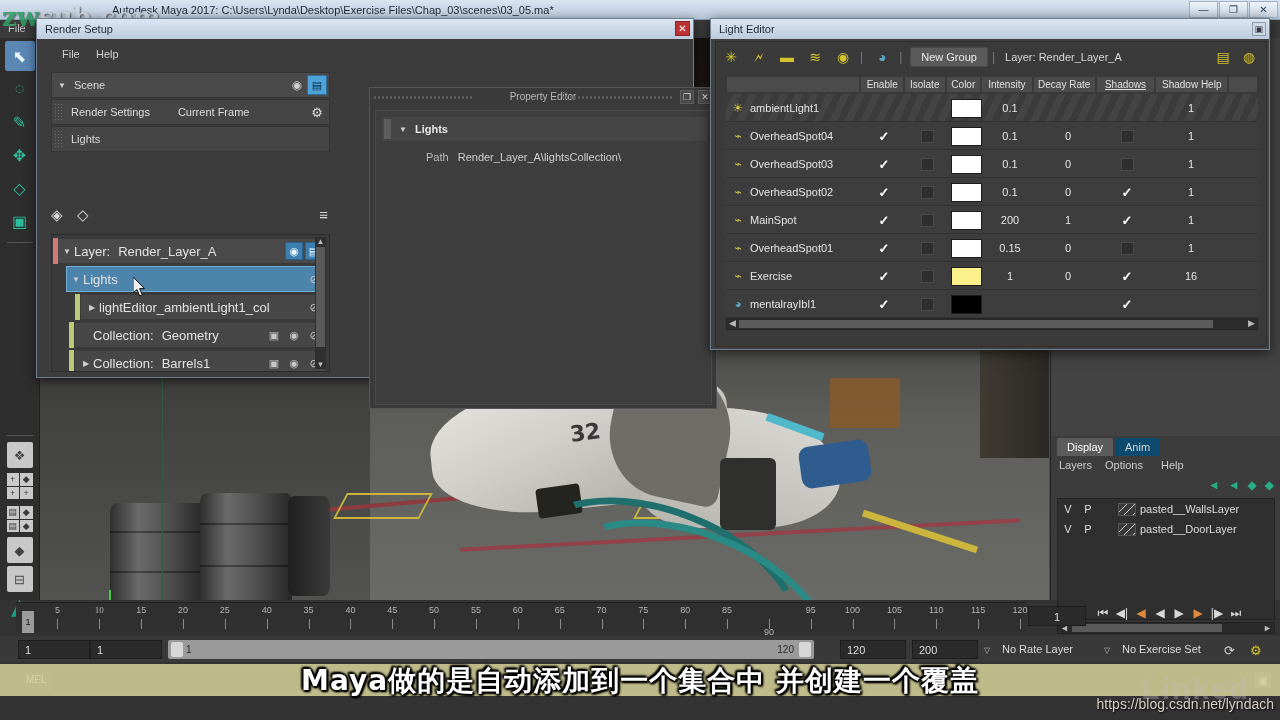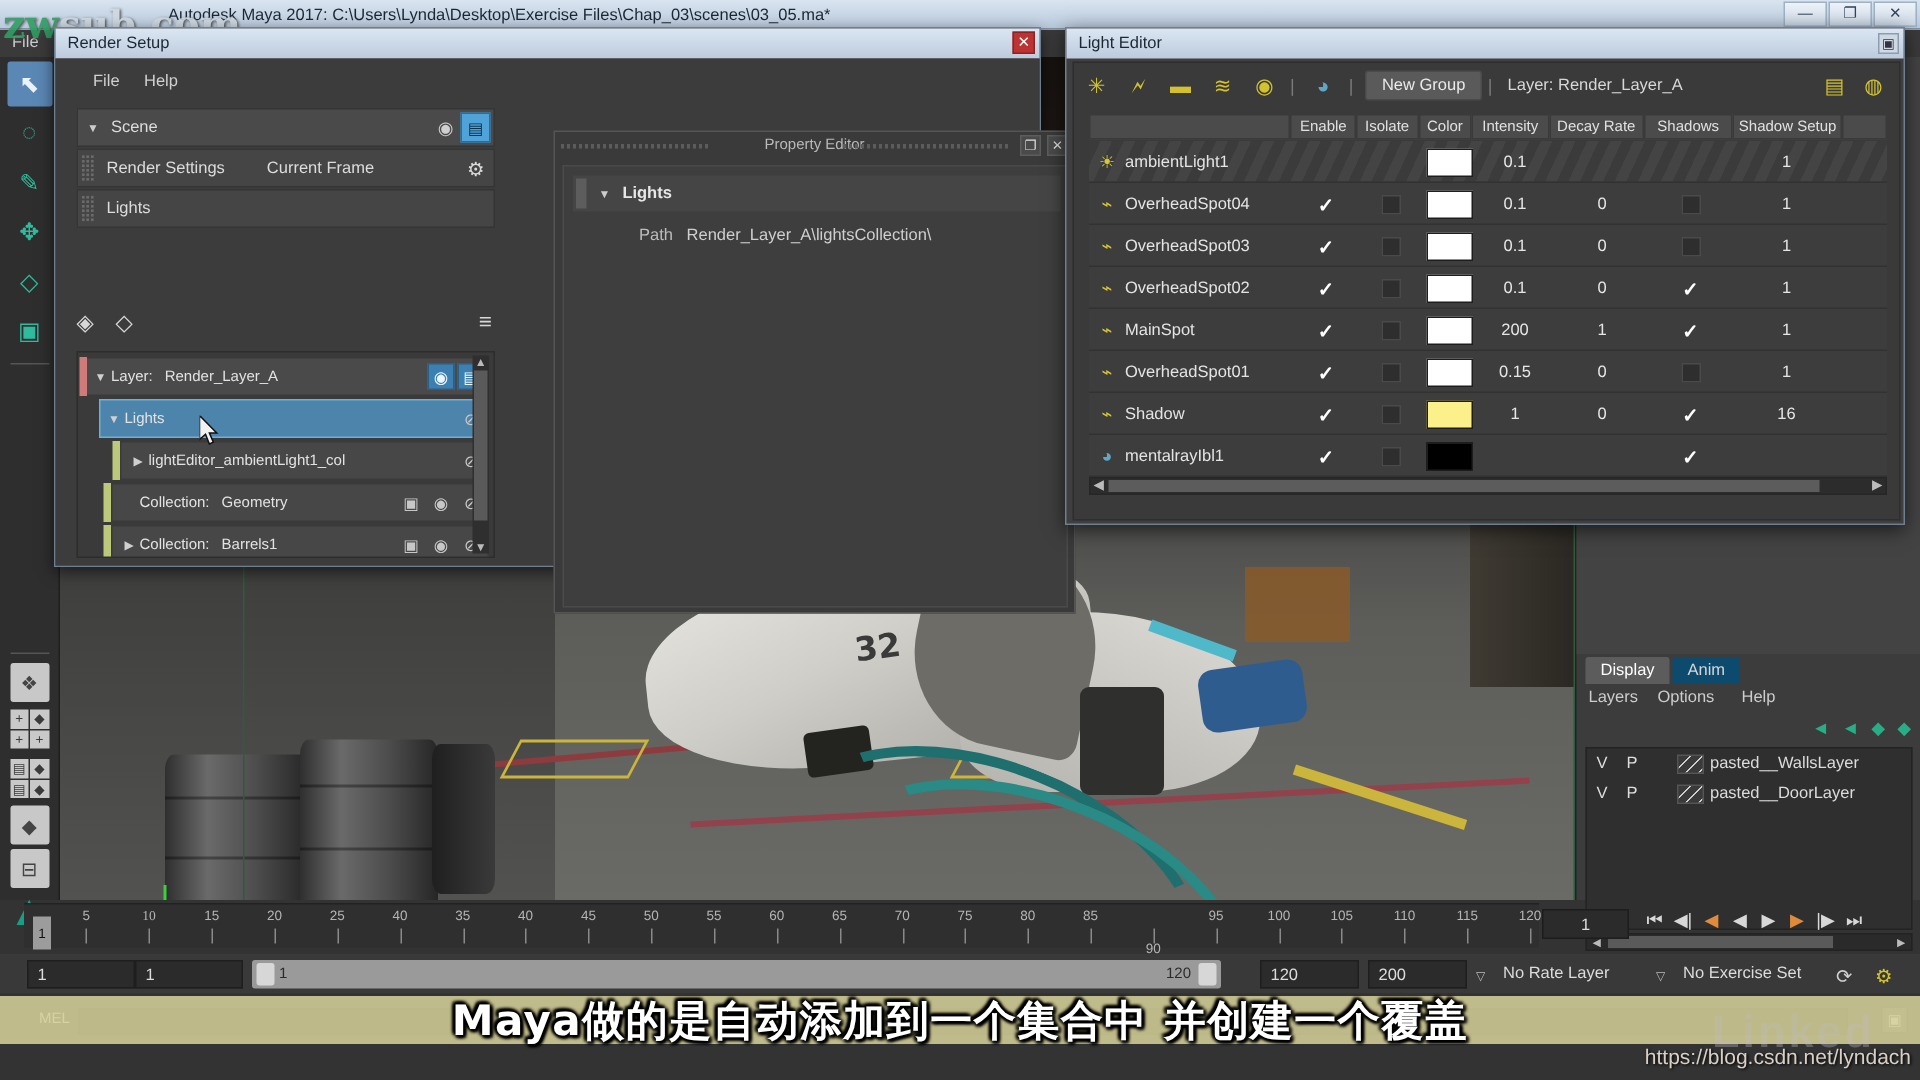--- a/index.html
+++ b/index.html
@@ -199,21 +199,21 @@
   #rs-toolrow .ic { position:absolute; color:#d7d7d7; font-size:15px; }
 
   #rs-tree { position:absolute; left:9px; top:190px; width:279px; height:138px;
     background:#3a3a3a; border:1px solid #2d2d2d; overflow:hidden;}
   .tnode { position:relative; height:26px; margin:2px 3px 0 3px; display:flex; align-items:center;
     background:#474747; border:1px solid #3a3a3a; }
   .tnode.layer { background:#4a4a4a; }
   .tnode.sel { background:#4d84ab; border:1px solid #6fb0d8; }
   .tnode .stripe { position:absolute; left:-3px; top:-1px; width:5px; height:26px; }
   .tw { width:14px; text-align:center; color:#cfcfcf; font-size:8px; }
-  .tlbl { font-size:10px; color:#e2e2e2;text-align:center; }
+  .tlbl { font-size:13px; color:#e2e2e2;text-align:center; }
   .tright { margin-left:auto; display:flex; gap:2px; padding-right:2px; }
   .tbtn { width:18px; height:18px; display:flex; align-items:center; justify-content:center;
     font-size:11px; color:#c7c7c7; }
   .tbtn.blue { background:#3c7fb1; border:1px solid #2a5f87; color:#eaf6ff; }
   #rs-tree-scroll { position:absolute; right:3px; top:2px; width:11px; height:132px; background:#2f2f2f;}
   #rs-tree-scroll .th { position:absolute; left:1px; top:10px; width:9px; height:100px; background:#5a5a5a;}
   #rs-tree-scroll .ar { position:absolute; left:1px; font-size:8px; color:#bbb; text-align:center; width:9px;}
 
   
   #prop-editor { position:absolute; left:332px; top:48px; width:348px; height:322px;
@@ -688,22 +688,22 @@
       <span class="le-ic-right" style="margin-right:4px;">◍</span>
     </div>
 
     <div id="le-header">
       <div class="hcell" style="width:136px; background:#4b4b4b;"></div>
       <div class="hcell" style="width:44px;">Enable</div>
       <div class="hcell" style="width:42px;">Isolate</div>
       <div class="hcell" style="width:36px;">Color</div>
       <div class="hcell" style="width:52px;">Intensity</div>
       <div class="hcell" style="width:64px;">Decay Rate</div>
-      <div class="hcell" style="width:60px;">Shadows</div>
-      <div class="hcell" style="width:74px;">Shadow Setup</div>
+      <div class="hcell" style="width:60px;text-decoration:underline;">Shadows</div>
+      <div class="hcell" style="width:74px;">Shadow Help</div>
       <div class="hcell" style="width:30px;"></div>
     </div>
 
     <div id="le-rows">
         <div class="le-row hatched">
           <div class="le-name" style="width: 136px;">
             <span class="le-licon" style="color: rgb(216, 198, 58);">☀</span>
             <span>ambientLight1</span>
           </div>
           <div class="cell" style="left: 136px; width: 44px;"></div>
@@ -853,21 +853,21 @@
           <div class="cell" style="left: 374px; width: 54px;">
             <span class="sqbox"></span>
           </div>
           <div class="cell" style="left: 428px; width: 74px;">
             <span>1</span>
           </div>
         </div>
         <div class="le-row">
           <div class="le-name" style="width: 136px;">
             <span class="le-licon" style="color: rgb(216, 198, 58);">⌁</span>
-            <span>Shadow</span>
+            <span>Exercise</span>
           </div>
           <div class="cell" style="left: 136px; width: 44px;">
             <span class="chk">✓</span>
           </div>
           <div class="cell" style="left: 180px; width: 42px;">
             <span class="sqbox"></span>
           </div>
           <div class="cell" style="left: 222px; width: 36px;">
             <span class="swatchbox" style="background: rgb(251, 240, 138);"></span>
           </div>

